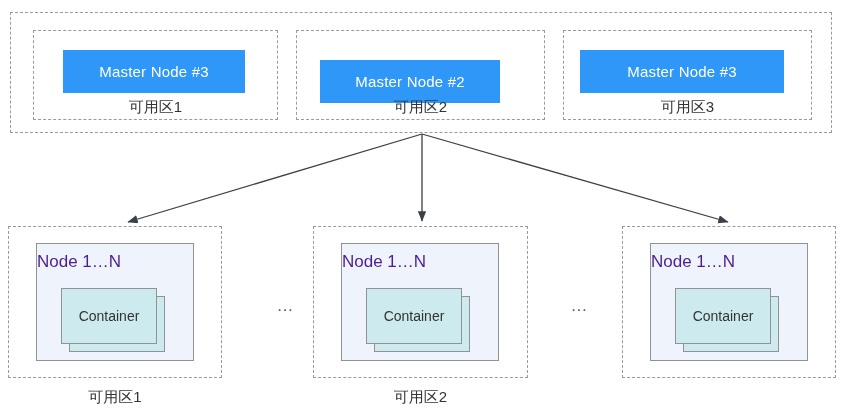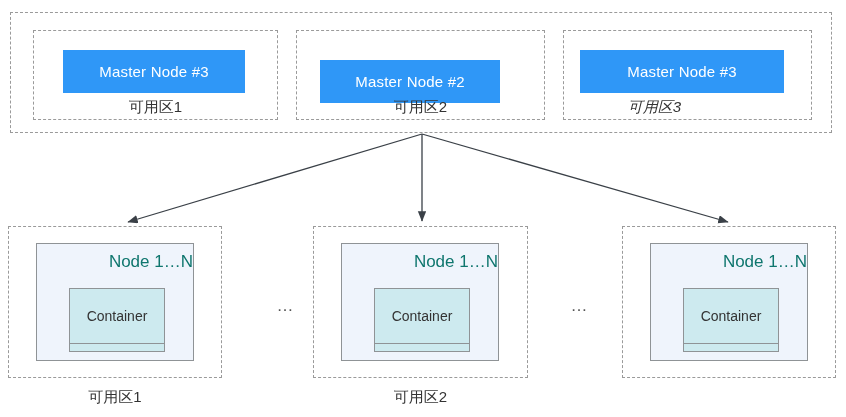--- a/index.html
+++ b/index.html
@@ -64,25 +64,25 @@
   
   .node-box {
     position: absolute;
     background: #eff4fc;
     border: 1px solid #8f9396;
     box-sizing: border-box;
   }
   .node-title {
     position: absolute;
     top: 8px;
-    left: 16px;
+    left: 0;
     right: 0;
-    text-align: right;
+    text-align: left;
     font-size: 17px;
-    color: #0f766e;
+    color: #4c1d95;
     white-space: nowrap;
   }
 
   
   .container-stack {
     position: absolute;
   }
   .container-back {
     position: absolute;
     left: 8px;
@@ -100,21 +100,20 @@
     width: 96px;
     height: 56px;
     background: #cdeaef;
     border: 1px solid #8f9396;
     box-sizing: border-box;
     display: flex;
     align-items: center;
     justify-content: center;
     font-size: 14px;
     color: #333333;
-    margin-left: 8px;
   }
 
   
   .ellipsis {
     position: absolute;
     font-size: 17px;
     color: #555555;
     letter-spacing: 2px;
     white-space: nowrap;
   }
@@ -139,21 +138,21 @@
   <div class="dashed-group" style="left:33px; top:30px; width:245px; height:90px;"></div>
   <div class="master-box" style="left:63px; top:50px; width:182px; height:43px;">Master Node #3</div>
   <div class="az-label" style="left:33px; top:98px; width:245px;">可用区1</div>
 
   <div class="dashed-group" style="left:296px; top:30px; width:249px; height:90px;"></div>
   <div class="master-box" style="left:320px; top:60px; width:180px; height:43px;">Master Node #2</div>
   <div class="az-label" style="left:296px; top:98px; width:249px;">可用区2</div>
 
   <div class="dashed-group" style="left:563px; top:30px; width:249px; height:90px;"></div>
   <div class="master-box" style="left:580px; top:50px; width:204px; height:43px;">Master Node #3</div>
-  <div class="az-label" style="left:530px; top:98px; width:249px;font-style:italic;">可用区3</div>
+  <div class="az-label" style="left:563px; top:98px; width:249px;">可用区3</div>
 
   <svg id="arrows" viewBox="0 0 846 417">
     <defs>
       <marker id="arrowhead" markerWidth="9" markerHeight="9" refX="7.5" refY="3.2" orient="auto" markerUnits="strokeWidth">
         <path d="M0,0 L8,3.2 L0,6.4 z" fill="#3a4047"></path>
       </marker>
     </defs>
 
     <line x1="422" y1="134" x2="128" y2="222" stroke="#3a4047" stroke-width="1.3" marker-end="url(#arrowhead)"></line>
 

